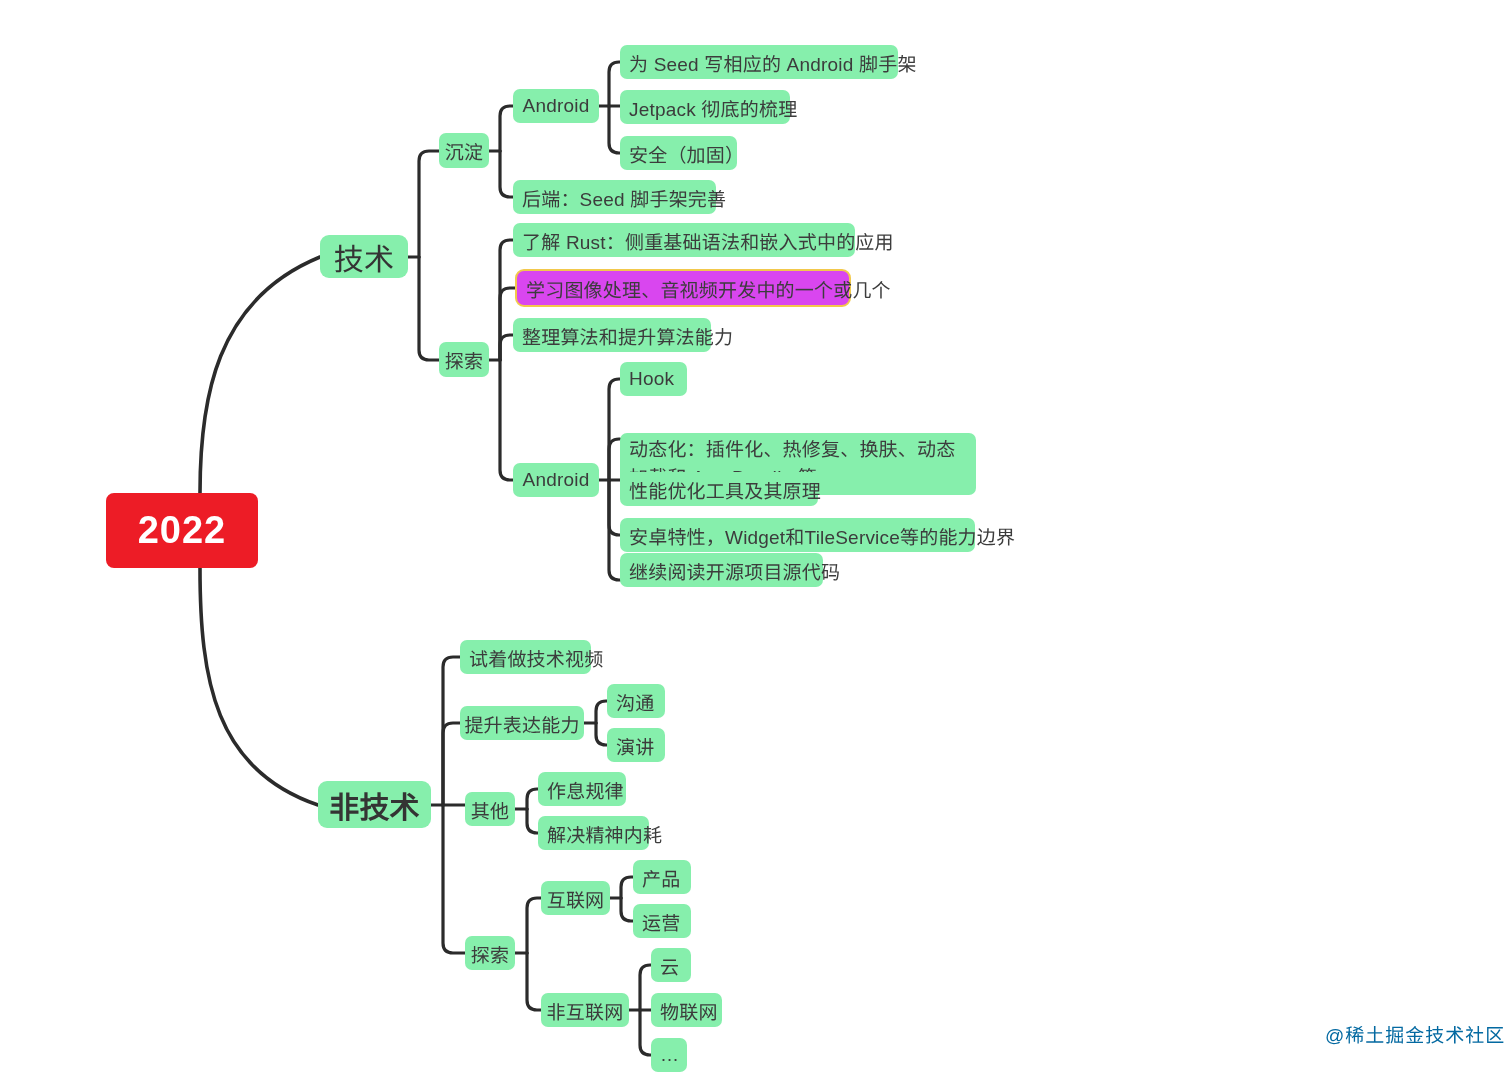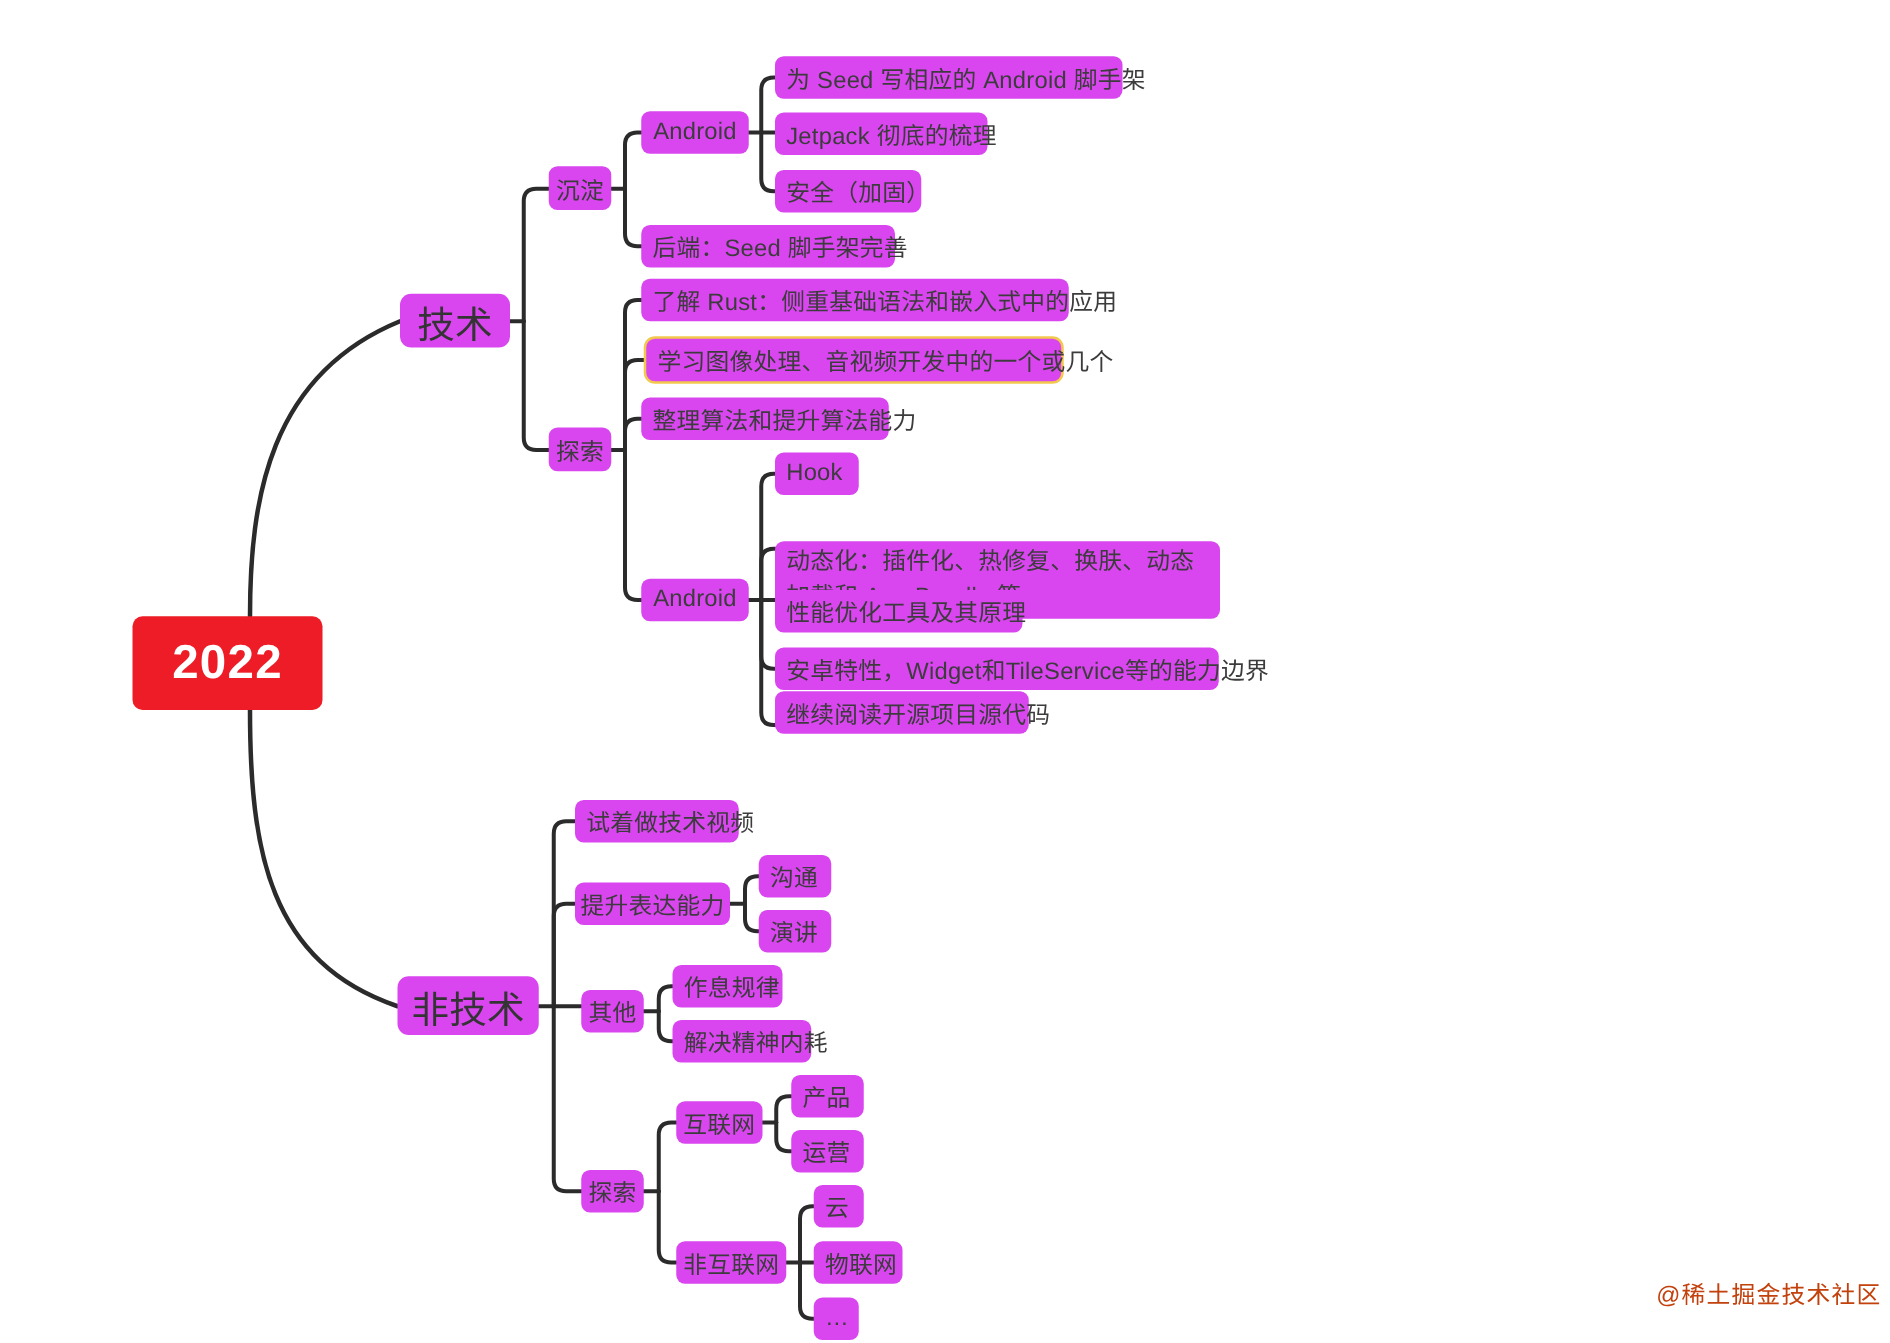--- a/index.html
+++ b/index.html
@@ -23,21 +23,21 @@
     width: 1512px;
     height: 1074px;
     pointer-events: none;
   }
   .node {
     position: absolute;
     box-sizing: border-box;
     display: flex;
     align-items: center;
     border-radius: 7px;
-    background: #d946ef;
+    background: #86efac;
     color: #3c3c3c;
     white-space: pre;
     letter-spacing: 0.2px;
   }
   .node.root {
     background: #ed1c26;
     color: #ffffff;
     font-size: 38px;
     font-weight: 700;
     border-radius: 8px;
@@ -66,21 +66,21 @@
     margin-top: 25px;
   }
   .node.highlight {
     background: #d946ef;
     border: 2px solid #f2c94c;
     border-radius: 9px;
   }
   .watermark {
     position: absolute;
     font-size: 19px;
-    color: #c2410c;
+    color: #0369a1;
     white-space: pre;
     letter-spacing: 1px;
   }
 </style>
 </head>
 <body>
 
 <div id="canvas" style="width: 1512px; height: 1074px; background: rgb(255, 255, 255);">
 
   <svg id="connectors" viewBox="0 0 1512 1074" xmlns="http://www.w3.org/2000/svg">
@@ -158,21 +158,21 @@
       <div class="node level2" style="left: 439px; top: 342px; width: 50px; height: 35px;">探索</div>
       <div class="node leaf" style="left: 513px; top: 223px; width: 342px; height: 34px;">了解 Rust：侧重基础语法和嵌入式中的应用</div>
       <div class="node leaf highlight" style="left: 515px; top: 269px; width: 336px; height: 38px;">学习图像处理、音视频开发中的一个或几个</div>
       <div class="node leaf" style="left: 513px; top: 318px; width: 198px; height: 34px;">整理算法和提升算法能力</div>
       <div class="node level2" style="left: 513px; top: 463px; width: 86px; height: 34px;">Android</div>
       <div class="node leaf" style="left: 620px; top: 362px; width: 67px; height: 34px;">Hook</div>
       <div class="node leaf wrap" style="left: 620px; top: 408px; width: 356px; height: 62px;">动态化：插件化、热修复、换肤、动态加载和 App Bundle 等</div>
       <div class="node leaf" style="left: 620px; top: 472px; width: 198px; height: 34px;">性能优化工具及其原理</div>
       <div class="node leaf" style="left: 620px; top: 518px; width: 355px; height: 34px;">安卓特性，Widget和TileService等的能力边界</div>
       <div class="node leaf" style="left: 620px; top: 553px; width: 203px; height: 34px;">继续阅读开源项目源代码</div>
-      <div class="node level1" style="left: 318px; top: 781px; width: 113px; height: 47px;">非技术</div>
+      <div class="node level1" style="left: 318px; top: 781px; width: 113px; height: 47px; font-weight: bold;">非技术</div>
       <div class="node leaf" style="left: 460px; top: 640px; width: 131px; height: 34px;">试着做技术视频</div>
       <div class="node level2" style="left: 460px; top: 706px; width: 124px; height: 34px;">提升表达能力</div>
       <div class="node leaf" style="left: 607px; top: 684px; width: 58px; height: 34px;">沟通</div>
       <div class="node leaf" style="left: 607px; top: 728px; width: 58px; height: 34px;">演讲</div>
       <div class="node level2" style="left: 465px; top: 792px; width: 50px; height: 34px;">其他</div>
       <div class="node leaf" style="left: 538px; top: 772px; width: 88px; height: 34px;">作息规律</div>
       <div class="node leaf" style="left: 538px; top: 816px; width: 111px; height: 34px;">解决精神内耗</div>
       <div class="node level2" style="left: 465px; top: 936px; width: 50px; height: 34px;">探索</div>
       <div class="node level2" style="left: 541px; top: 881px; width: 69px; height: 34px;">互联网</div>
       <div class="node leaf" style="left: 633px; top: 860px; width: 58px; height: 34px;">产品</div>

